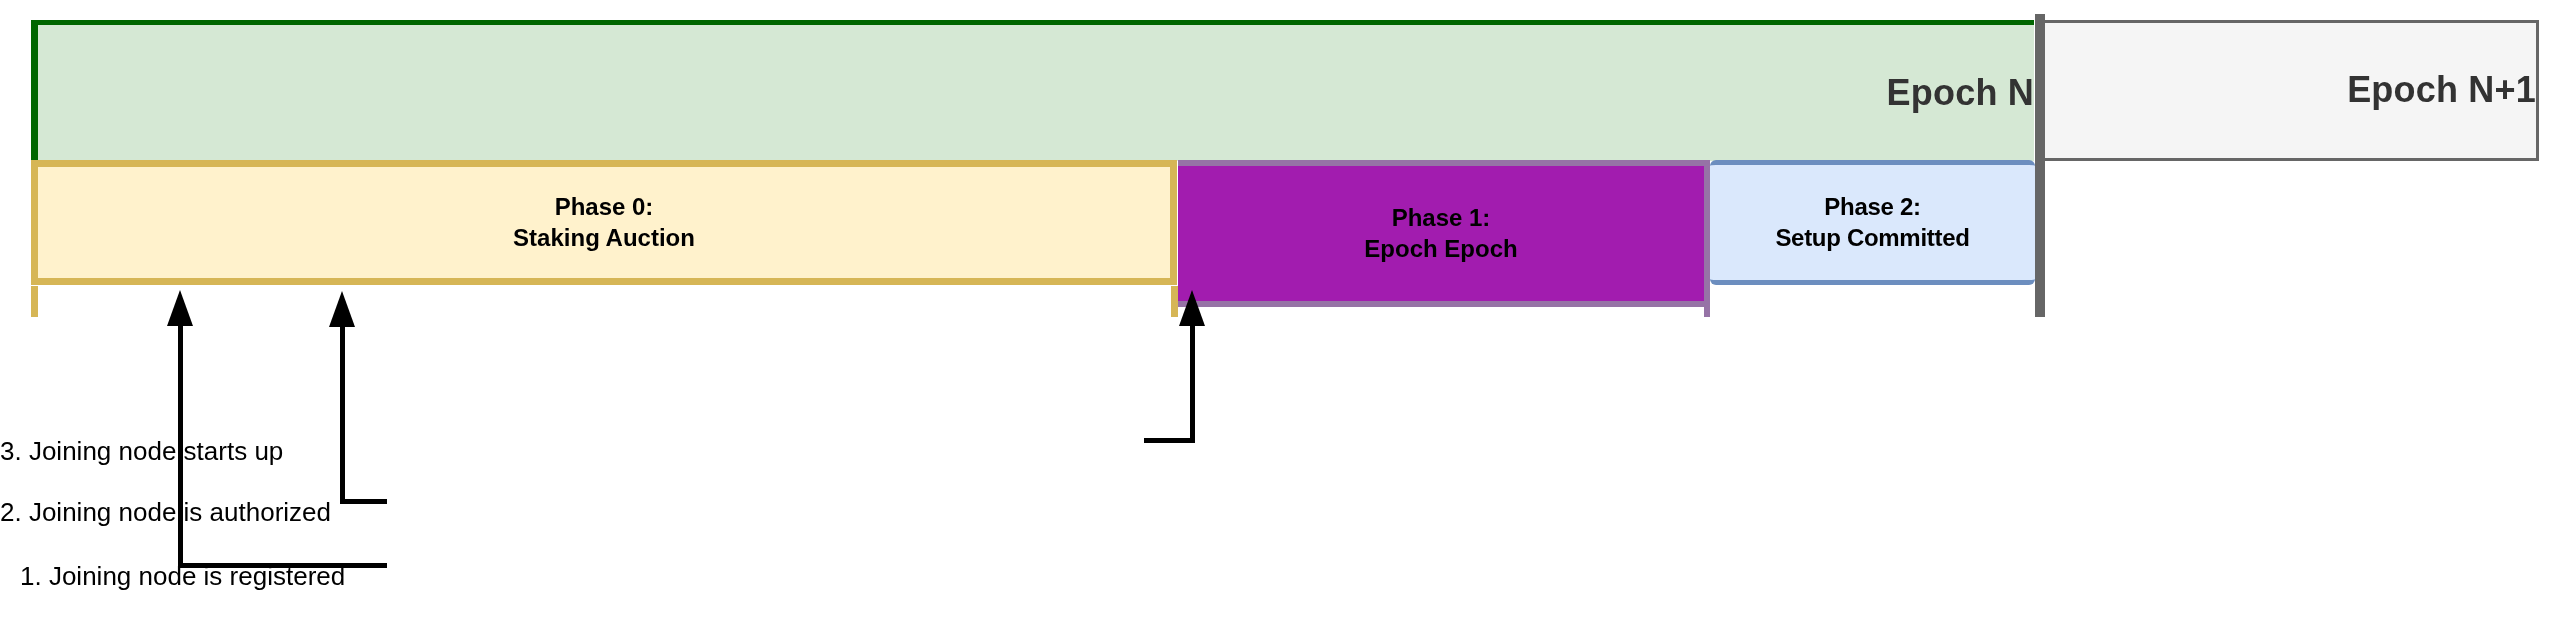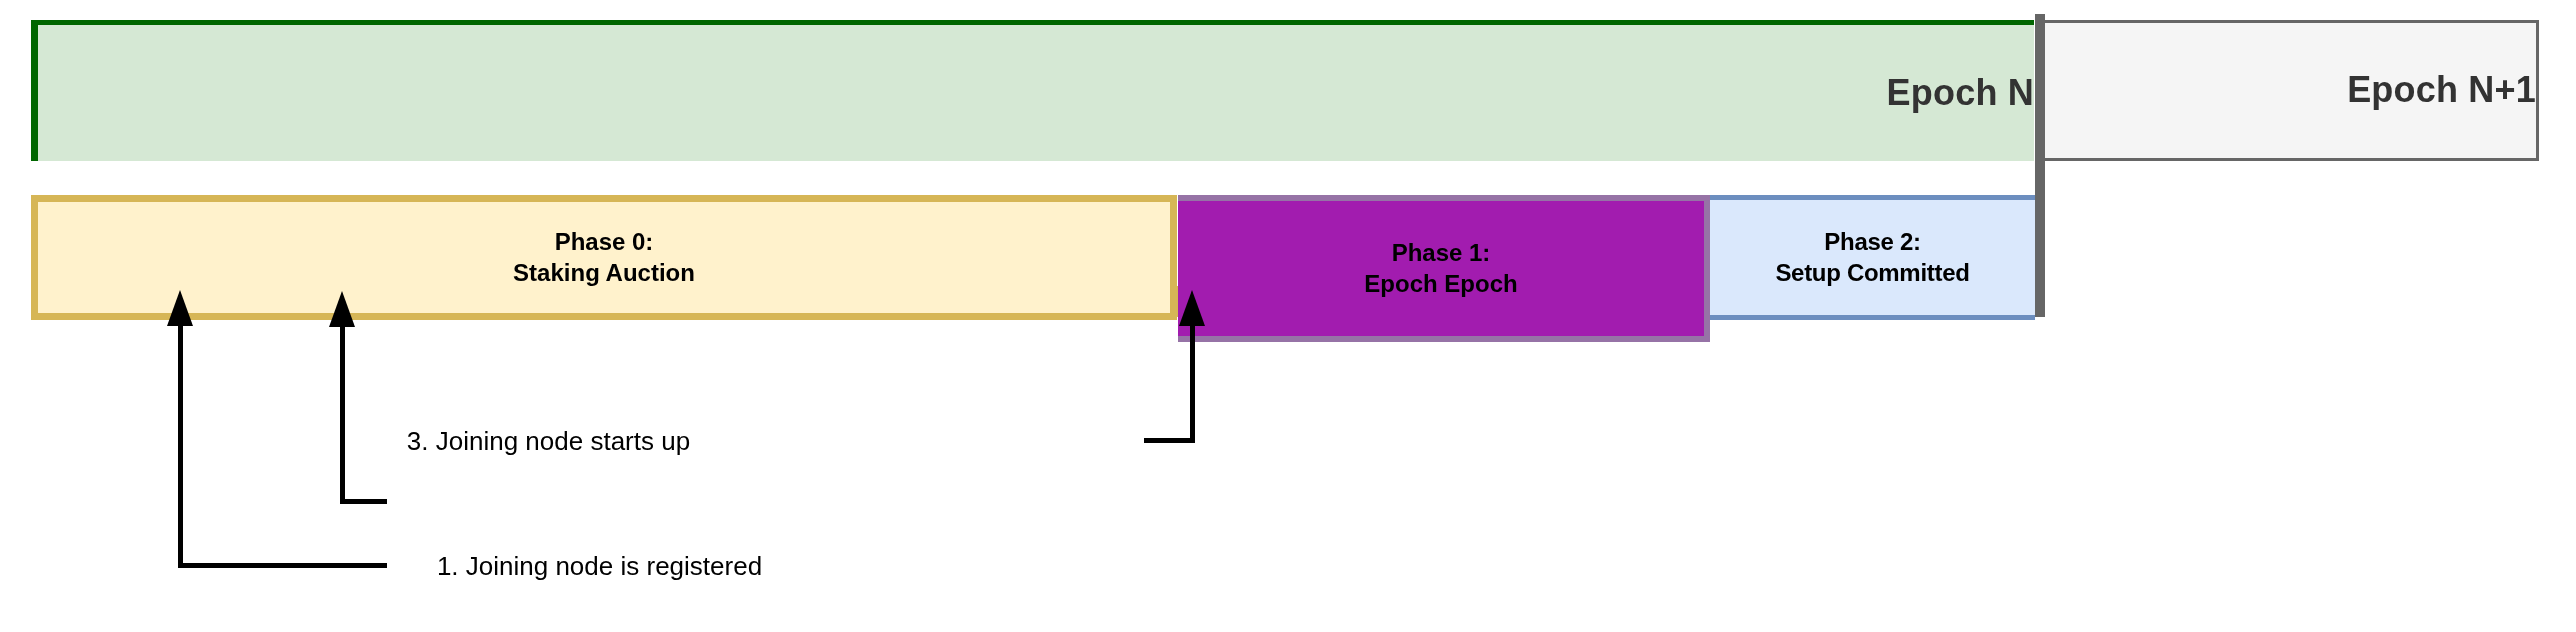--- a/index.html
+++ b/index.html
@@ -69,21 +69,20 @@
 
   
   .phase-box {
     position: absolute;
     box-sizing: border-box;
     display: flex;
     flex-direction: column;
     align-items: center;
     justify-content: center;
     text-align: left;
-    margin-top: 35px;
   }
   .phase-line {
     font-size: 24px;
     font-weight: bold;
     color: #000000;
     line-height: 1.28;
     white-space: nowrap;
   }
   #phase-0 {
     left: 31px;
@@ -107,20 +106,21 @@
   #phase-2 {
     left: 1710px;
     top: 160px;
     width: 325px;
     height: 125px;
     background: #dae8fc;
     border-top: 5.5px solid #6c8ebf;
     border-bottom: 5.5px solid #6c8ebf;
     border-left: none;
     border-right: none;
+    border-radius: 6px;
   }
   #phase-2 .phase-line {
     letter-spacing: -0.3px;
   }
 
   
   .stub {
     position: absolute;
     width: 7px;
   }
@@ -144,22 +144,23 @@
     border-right: 13.3px solid transparent;
     border-bottom: 36px solid #000000;
   }
 
   
   .callout-label {
     position: absolute;
     font-size: 26px;
     color: #000000;
     white-space: nowrap;
-    text-align: center;
+    text-align: left;
     transform: translateY(-50%);
+    margin-top: 10px;
   }
 </style>
 </head>
 <body>
 
 <div id="stage">
 
   <div class="epoch-box" id="epoch-n">
     <span class="epoch-label">Epoch N</span>
   </div>
@@ -190,20 +191,21 @@
   <div class="stub" id="stub-purple"></div>
 
   <div class="arrowhead" style="left:1179px; top:290px;"></div>
   <div class="vline" style="left:1190px; top:322px; height:121px;"></div>
   <div class="hline" style="left:1144px; top:438px; width:51px;"></div>
   <div class="callout-label" style="left:0px; top:441px; width:1097px;">3. Joining node starts up</div>
 
   <div class="arrowhead" style="left:329px; top:291px;"></div>
   <div class="vline" style="left:340px; top:324px; height:178px;"></div>
   <div class="hline" style="left:340px; top:499px; width:47px;"></div>
+  <div class="callout-label" style="left:0px; top:502px; width:1159px;">2. Joining node is authorized</div>
 
   <div class="arrowhead" style="left:167px; top:290px;"></div>
   <div class="vline" style="left:178px; top:322px; height:243px;"></div>
   <div class="hline" style="left:178px; top:563px; width:209px;"></div>
   <div class="callout-label" style="left:0px; top:566px; width:1159px;padding-left:20px;">1. Joining node is registered</div>
 
 </div>
 
 
 </body></html>

